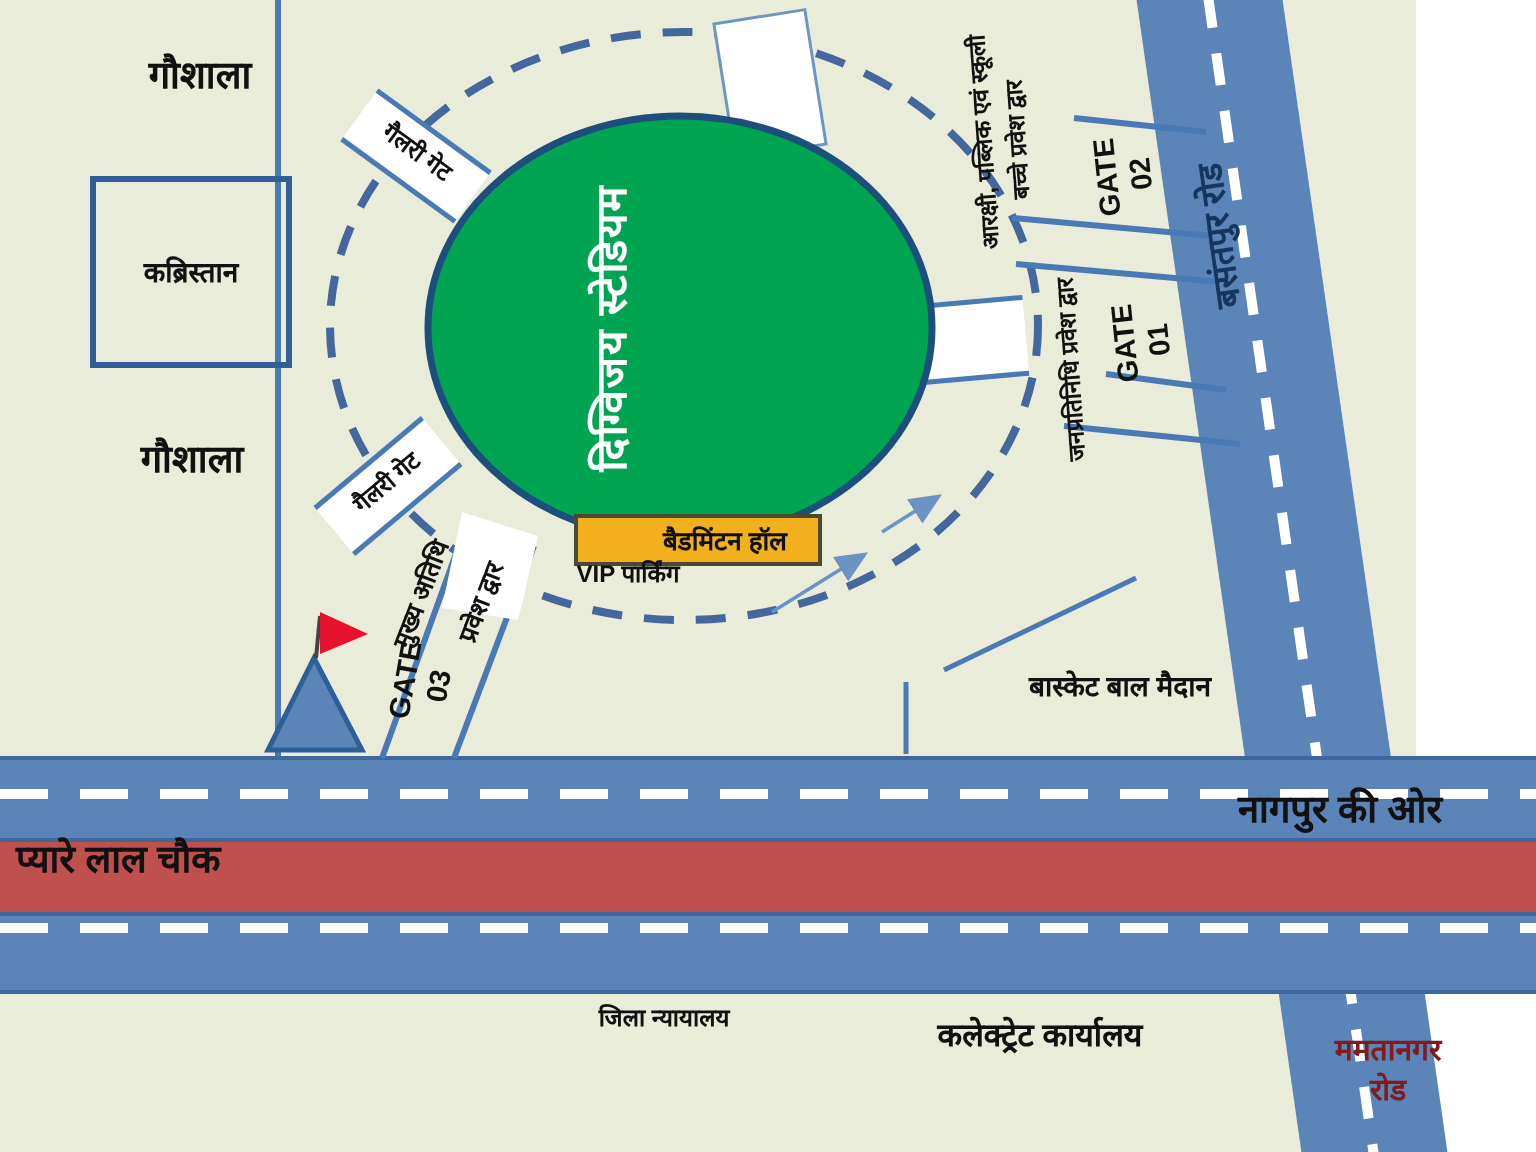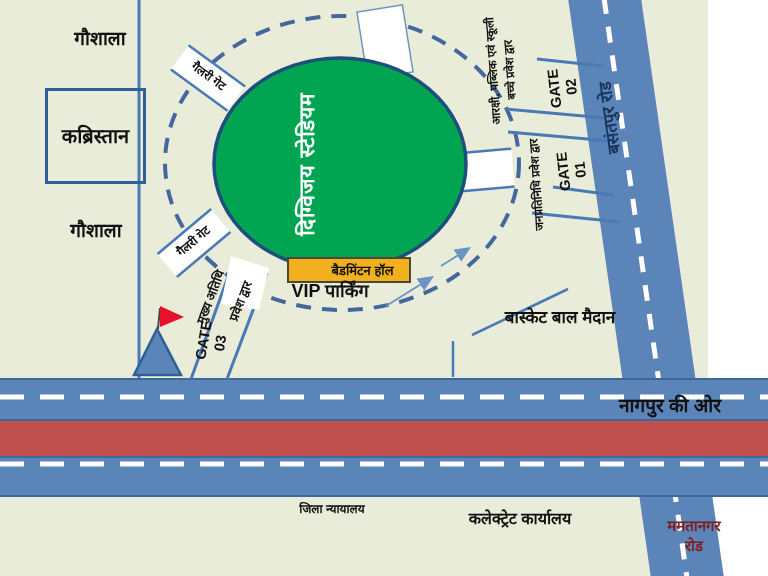--- a/index.html
+++ b/index.html
@@ -8,45 +8,45 @@
   #map{position:relative;width:708px;height:576px;background:#e9ecd9;}
   #shapes{position:absolute;left:0;top:0;z-index:1;}
   .lbl{position:absolute;z-index:3;font-weight:bold;color:#111;
        text-align:center;line-height:1.15;transform-origin:center center;
        white-space:pre-line;pointer-events:none;}
   .left{text-align:left;}
   
   .gaushala-top{left:52px;top:28px;width:96px;font-size:19px;}
   .kabristan-box{position:absolute;z-index:2;left:45px;top:88px;width:95px;height:90px;
        border:3px solid #2e5f96;display:flex;align-items:center;justify-content:center;}
-  .kabristan-box .lbl{position:static;font-size:20px;}
+  .kabristan-box .lbl{position:static;font-size:14px;}
   .gaushala-bottom{left:48px;top:220px;width:96px;font-size:19px;}
   
   .stadium{left:190px;top:149px;width:240px;height:30px;font-size:21px;color:#fff;
        letter-spacing:1px;transform:rotate(-90deg);}
   .badminton-box{position:absolute;z-index:3;left:287px;top:257px;width:93px;height:22px;
        background:#f2b01e;border:2px solid #4a4a33;display:flex;align-items:center;
        justify-content:center;font-weight:bold;font-size:13px;color:#111;padding-left:27px;}
-  .vip{left:280px;top:281px;width:100px;font-size:18px;}
+  .vip{left:264px;top:281px;width:100px;font-size:12px;}
   
   .gallery-upper{left:168px;top:70px;width:80px;font-size:12px;transform:rotate(36deg);}
   .gallery-lower{left:154px;top:235px;width:80px;font-size:12px;transform:rotate(-40deg);}
   .chief1{left:166px;top:290px;width:90px;font-size:12.5px;transform:rotate(-69deg);}
   .chief2{left:196px;top:294px;width:90px;font-size:12.5px;transform:rotate(-69deg);}
   .gate03{left:185px;top:325px;width:54px;font-size:14.5px;transform:rotate(-80deg);}
   
   .public-school{left:427px;top:53px;width:150px;font-size:11.5px;line-height:1.5;
        transform:rotate(-94deg);}
   .gate02{left:536px;top:71px;width:54px;font-size:14.5px;transform:rotate(-96deg);}
   .janpratinidhi{left:472px;top:178px;width:130px;font-size:11.5px;transform:rotate(-94deg);}
   .gate01{left:545px;top:154px;width:54px;font-size:14.5px;transform:rotate(-96deg);}
   .basantpur{left:555px;top:108px;width:110px;font-size:17px;color:#17365d;
        transform:rotate(-98deg);}
   
-  .basket{left:500px;top:308px;width:120px;font-size:17px;}
+  .basket{left:500px;top:335px;width:120px;font-size:14px;}
   .nagpur{left:600px;top:395px;width:140px;font-size:19px;}
   .pyare{left:8px;top:420px;width:160px;font-size:19px;}
   .raipur{left:4px;top:457px;width:160px;font-size:20px;}
   .zila{left:272px;top:503px;width:120px;font-size:12px;}
   .collectorate{left:445px;top:510px;width:150px;font-size:16px;}
   .mamtanagar{left:638px;top:516px;width:112px;font-size:15px;line-height:1.35;color:#7f1d1d;}
 </style>
 </head>
 <body>
 
@@ -160,20 +160,21 @@
 
   <div class="lbl gate01">GATE
 01</div>
 
   <div class="lbl basantpur">बसंतपुर रोड</div>
 
   <div class="lbl basket">बास्केट बाल मैदान</div>
 
   <div class="lbl nagpur">नागपुर की ओर</div>
 
+  <div class="lbl pyare left">प्यारे लाल चौक</div>
 
 
   <div class="lbl zila">जिला न्यायालय</div>
 
   <div class="lbl collectorate">कलेक्ट्रेट कार्यालय</div>
 
   <div class="lbl mamtanagar">ममतानगर
 रोड</div>
 </div>
 

